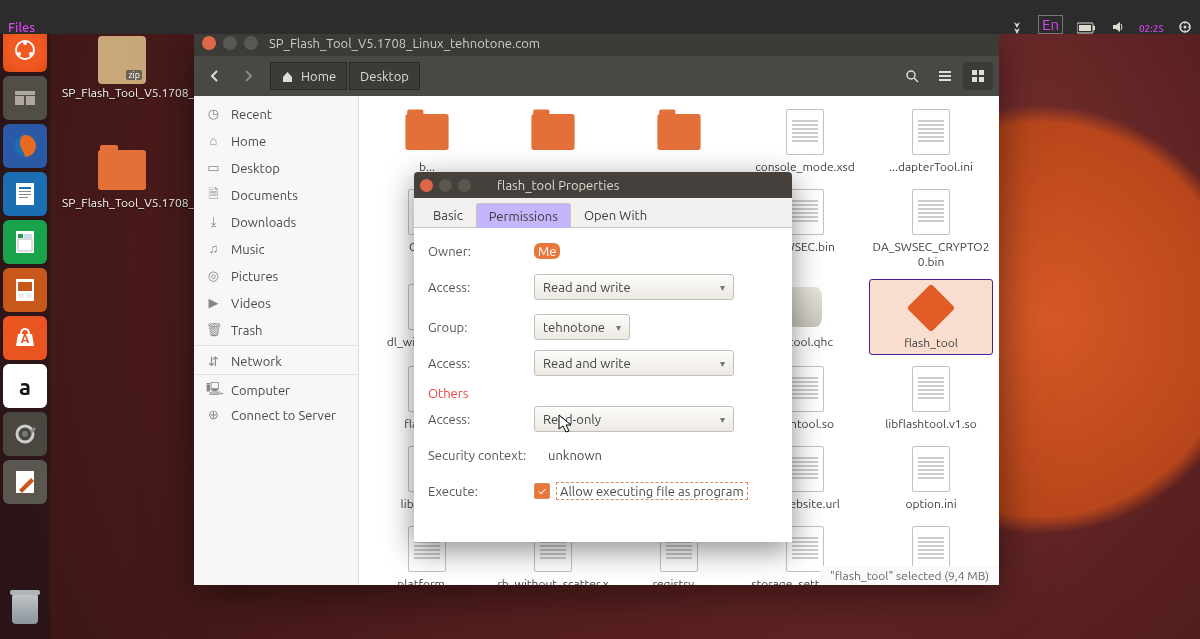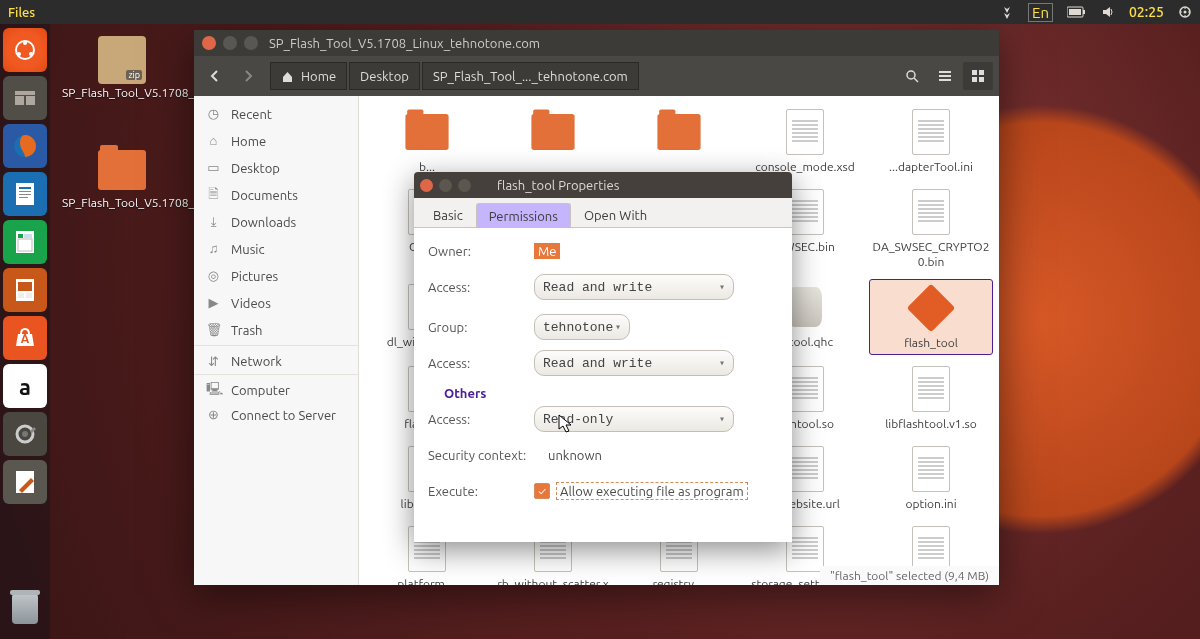--- a/index.html
+++ b/index.html
@@ -3,24 +3,24 @@
 <meta charset="utf-8">
 <style>
   * { box-sizing: border-box; margin: 0; padding: 0; }
   body { font-family: "Ubuntu", "Segoe UI", sans-serif; width: 1200px; height: 639px; overflow: hidden; background: #4a1a1a; position: relative; font-size: 13px; }
   
   
   .wallpaper { position: absolute; inset: 0; background: radial-gradient(circle at 70% 40%, #8a3a3a 0%, #5a2020 45%, #3a1515 100%); }
   .wallpaper::after { content:""; position:absolute; right:0; top:0; bottom:0; width:320px; background: radial-gradient(circle at 50% 50%, #e25d26 0%, #c24a1a 55%, transparent 60%); opacity:.9; }
   
   
-  .menubar { position: absolute; top: 0; left: 0; right: 0; height: 24px; background: #2c2c2c; color: #fde047; display: flex; align-items: center; padding: 0 8px; font-size: 13px; z-index: 100; }
+  .menubar { position: absolute; top: 0; left: 0; right: 0; height: 34px; background: #2c2c2c; color: #d946ef; display: flex; align-items: flex-end; padding: 0 8px; font-size: 13px; z-index: 100; }
   .menubar .app { font-weight: 500; }
   .menubar .spacer { flex: 1; }
-  .menubar .ind { margin-left: 14px; font-size: 14px; display:flex; align-items:center; gap:4px; }
+  .menubar .ind { margin-left: 14px; font-size: 10px; display:flex; align-items:center; gap:4px; }
   .menubar .ind svg { vertical-align:middle; }
   
   
   .launcher { position: absolute; top: 24px; left: 0; bottom: 0; width: 50px; background: rgba(30,20,25,.55); display: flex; flex-direction: column; align-items: center; padding-top: 4px; z-index: 50; }
   .launch-item { width: 44px; height: 44px; margin-bottom: 4px; border-radius: 6px; display: flex; align-items: center; justify-content: center; font-size: 22px; color: #fff; }
   .launch-item.active { background: #3c3b37; }
   .launch-item.u { background: radial-gradient(circle,#f05a22 55%,#e14a12); }
   .launch-item.fm { background: #514d47; }
   .launch-item.ff { background: #2a59a5; }
   .launch-item.lo1 { background: #1a6eb1; }
@@ -77,25 +77,25 @@
   .props { position: absolute; top: 172px; left: 414px; width: 378px; height: 370px; background: #f2f1f0; box-shadow: 0 8px 30px rgba(0,0,0,.45); z-index: 30; border-radius: 4px 4px 0 0; overflow:hidden; display:flex; flex-direction:column; }
   .props-title { height: 26px; background: #45403b; display: flex; align-items: center; color: #dfdbd2; font-size: 13px; padding-left: 6px; }
   .pbtn { width: 13px; height: 13px; border-radius:50%; margin-right:6px; background:#5b564e; }
   .pbtn.red { background:#e06648; }
   .props-tabs { height: 30px; background: #f2f1f0; display: flex; align-items: flex-end; padding: 3px 6px 0; gap: 0; border-bottom:1px solid #c9c5be; }
   .ptab { padding: 5px 12px; font-size: 13px; color: #3c3c3c; border:1px solid transparent; border-bottom:none; border-radius:3px 3px 0 0; }
   .ptab.active { background: #c4b5fd; border-color:#c9c5be; position:relative; top:1px; }
   .props-body { flex:1; background:#fff; padding: 10px 14px; color:#4a4a4a; font-size:13px; }
   .prow { display:flex; align-items:center; margin-bottom: 10px; min-height:26px; }
   .plabel { width: 106px; color:#555; }
-  .owner-me { background:#e8773c; color:#fff; padding:1px 4px; }
-  .combo { flex:1; height:26px; border:1px solid #c3bfb7; border-radius:10px; background:linear-gradient(#fdfcfb,#ece9e3); display:flex; align-items:center; padding:0 8px; justify-content:space-between; color:#444; max-width:200px;font-family:Liberation Mono, monospace; }
+  .owner-me { background:#e8773c; color:#fff; padding:1px 4px;border-radius:6px; }
+  .combo { flex:1; height:26px; border:1px solid #c3bfb7; border-radius:3px; background:linear-gradient(#fdfcfb,#ece9e3); display:flex; align-items:center; padding:0 8px; justify-content:space-between; color:#444; max-width:200px; }
   .combo.sm { max-width:96px; }
   .combo .tri { font-size:10px; color:#777; }
-  .section-head { font-weight:700; color:#4c1d95; margin:4px 16px 6px; }
+  .section-head { font-weight:400; color:#ef4444; margin:4px 0 6px; }
   .chk { width:16px; height:16px; border:1px solid #d98a5a; background:#e8773c; display:inline-flex; align-items:center; justify-content:center; color:#fff; font-size:11px; margin-right:6px; border-radius:2px; }
   .chk-label { border:1px dashed #d98a5a; padding:1px 3px; }
   .cursor { position:absolute; top: 414px; left: 558px; z-index:40; pointer-events:none; }
 </style>
 </head>
 <body>
 
 <div class="wallpaper"></div>
 
 <div class="menubar">
@@ -233,21 +233,20 @@
         </svg>
       </div>
     <div class="bc">
       <div class="bc-item home">
           <svg width="13" height="13" viewBox="0 0 13 13">
             <path d="M2 7 L6.5 2 L11 7 L11 12 L2 12 Z" fill="#ddd"></path>
           </svg>
           <span>Home</span>
         </div>
       <div class="bc-item">Desktop</div>
-      <div class="bc-item">SP_Flash_Tool_..._tehnotone.com</div>
     </div>
     <span class="spacer"></span>
     <div class="tb-btn">
         <svg width="14" height="14" viewBox="0 0 14 14">
           <circle cx="6" cy="6" r="4" fill="none" stroke="#ddd" stroke-width="1.5"></circle>
           <path d="M9 9 L13 13" stroke="#ddd" stroke-width="1.5"></path>
         </svg>
       </div>
     <div class="tb-btn">
         <svg width="14" height="14" viewBox="0 0 14 14">

